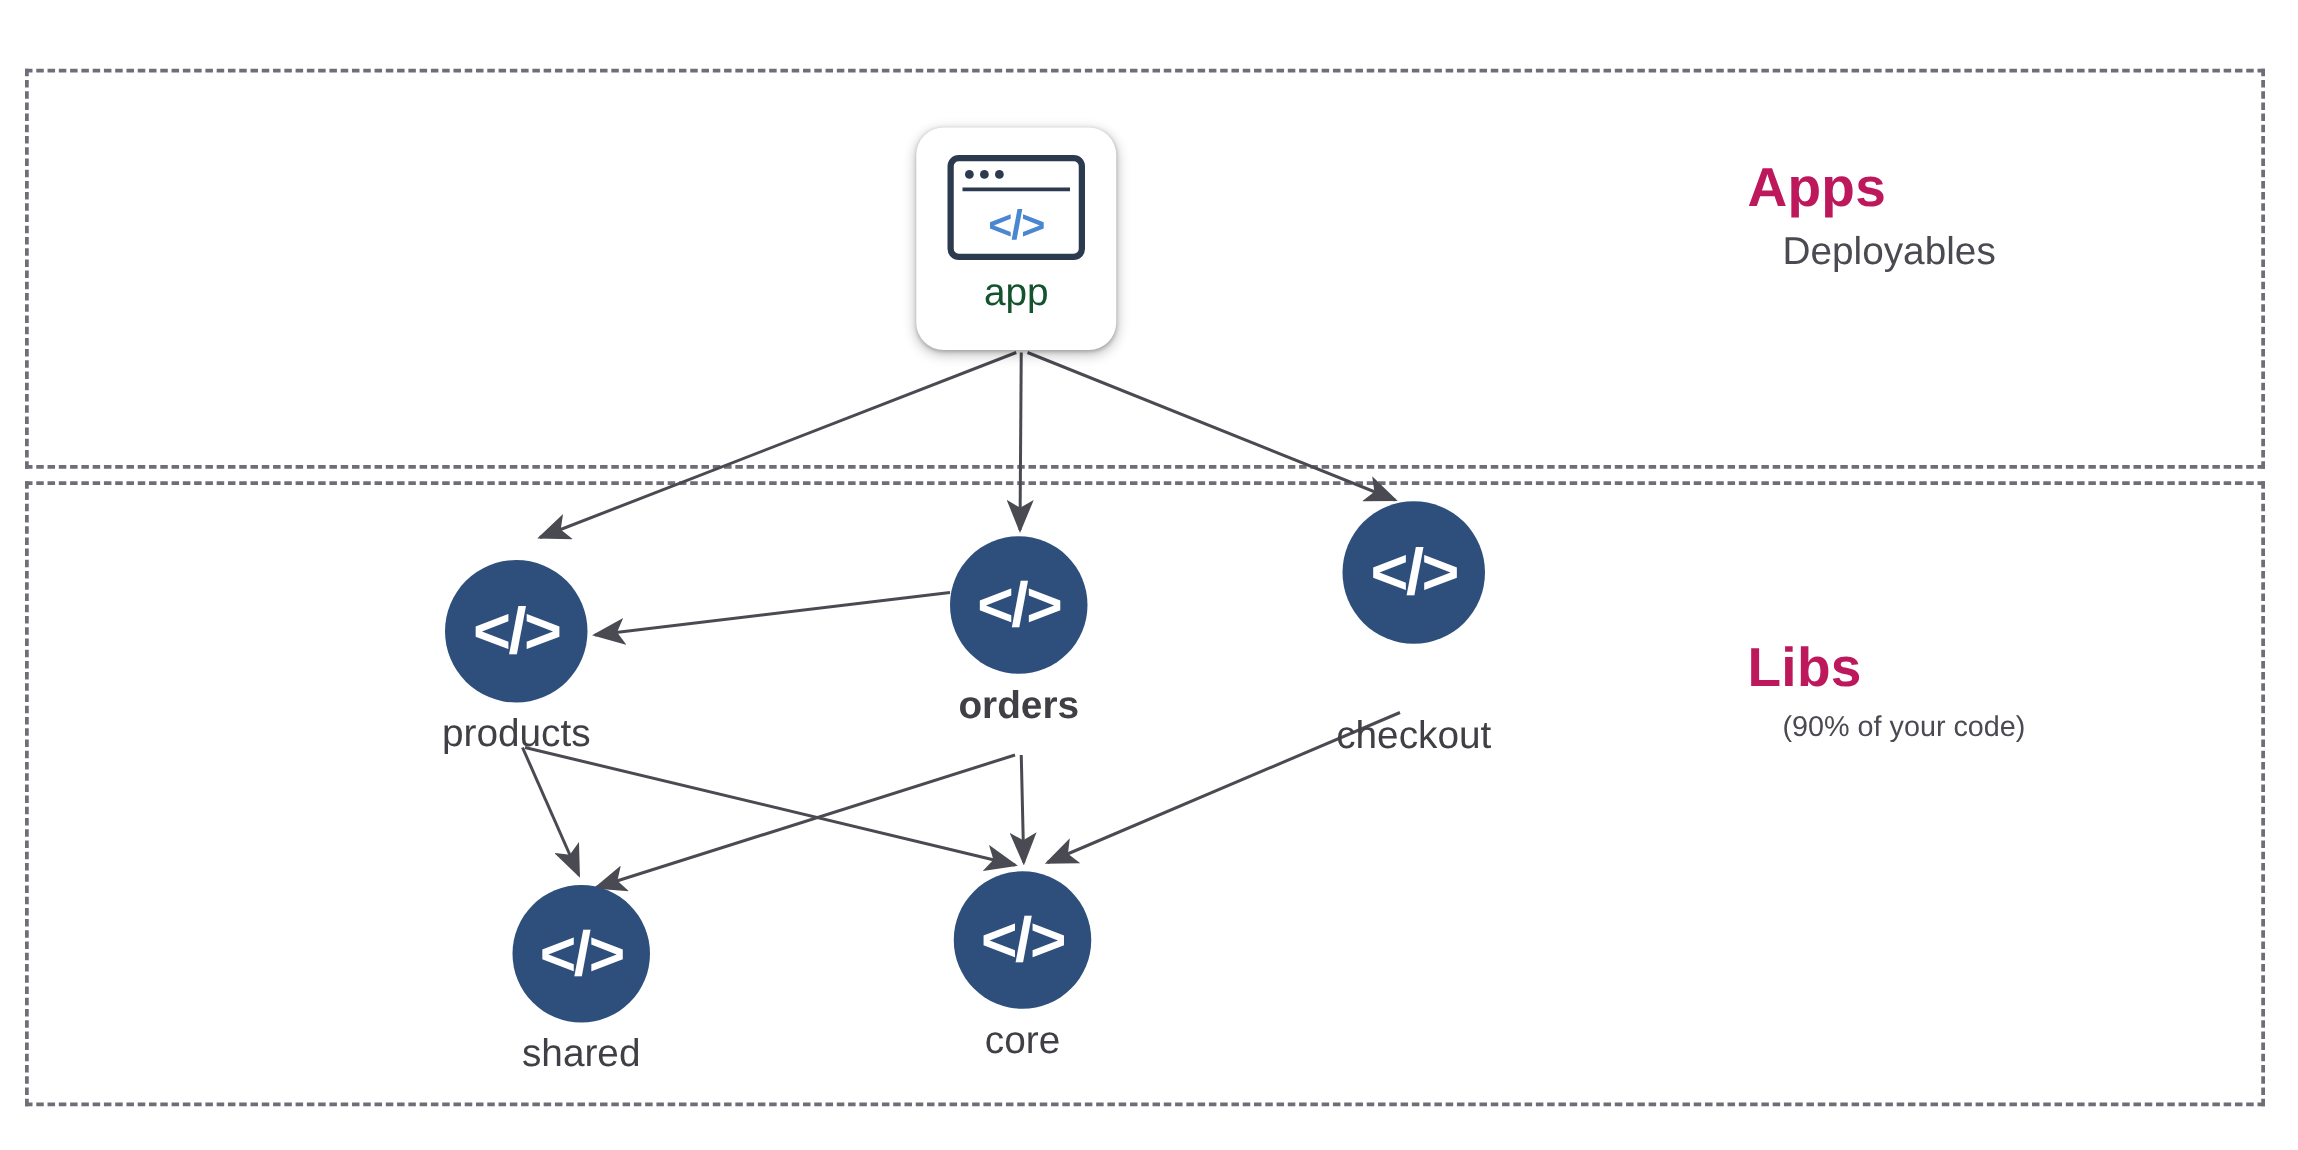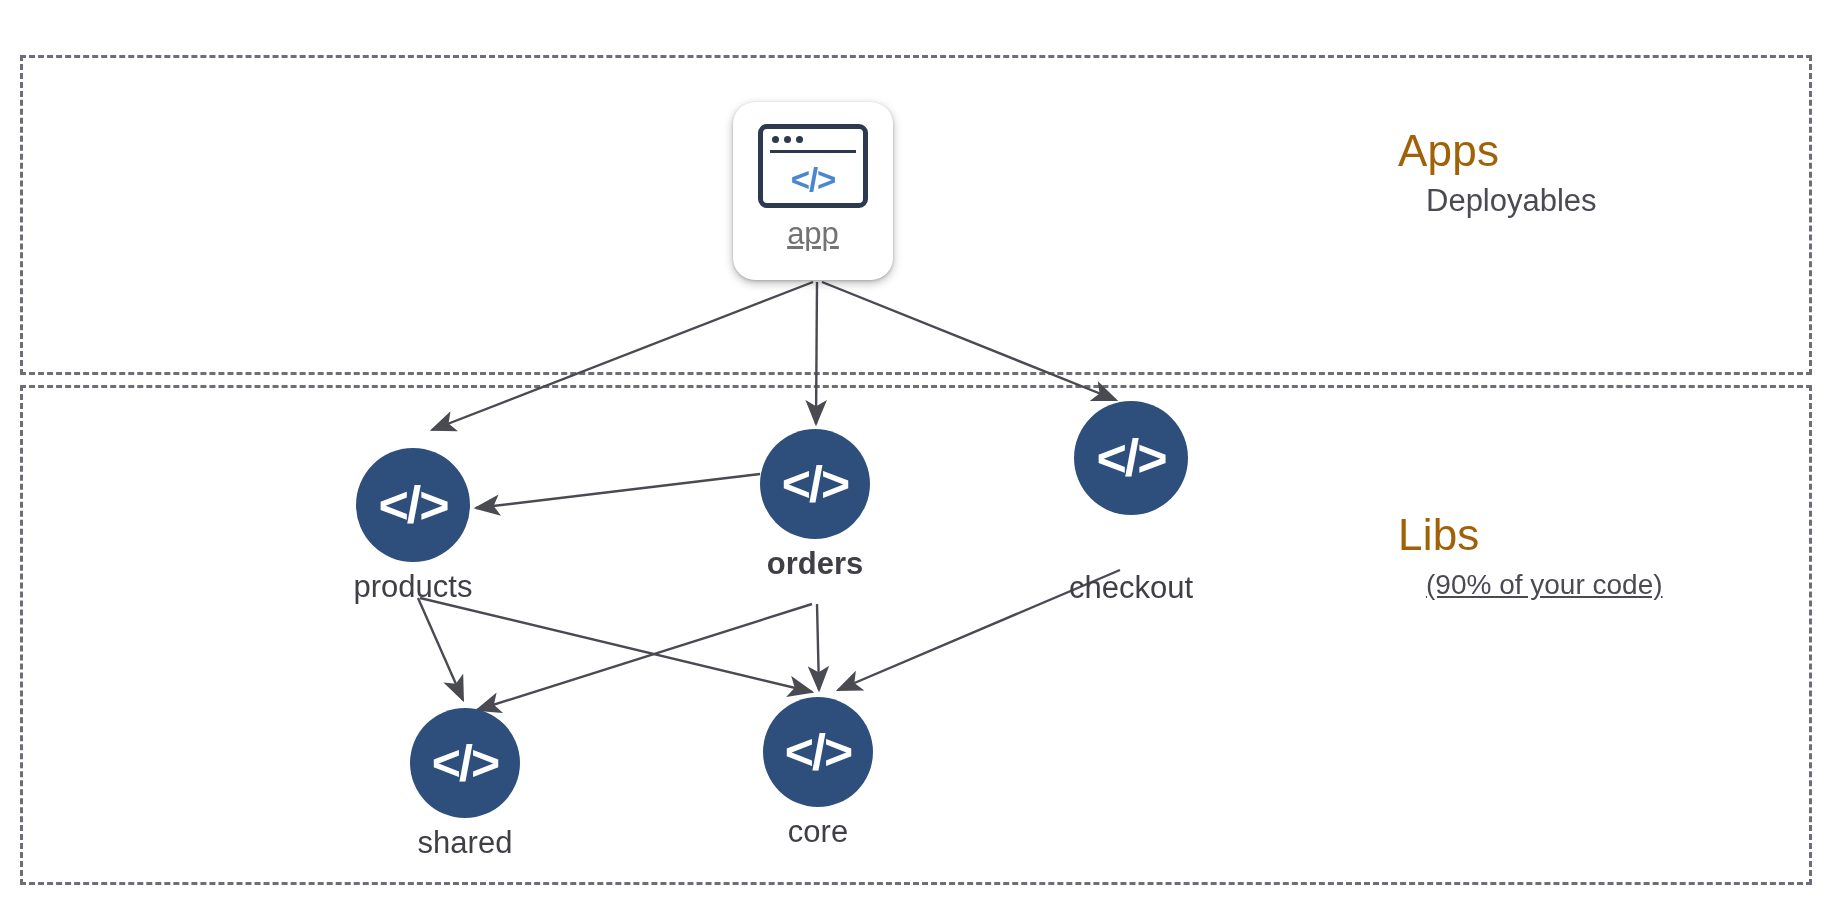--- a/index.html
+++ b/index.html
@@ -44,46 +44,45 @@
 
   
   .zone-caption {
     position: absolute;
     color: #3f3f45;
     user-select: none;
   }
   .zone-caption .zone-title {
     display: block;
     font-size: 44px;
-    font-weight: normal;
+    font-weight: bold;
     letter-spacing: 0.2px;
     line-height: 1.05;
-    color: #a16207;
+    color: #be185d;
   }
   .zone-caption .zone-sub {
     display: block;
     font-size: 31px;
     font-weight: normal;
     line-height: 1.3;
     margin-top: 7px;
     color: #4a4a52;
     margin-left: 28px;
   }
   #caption-apps {
     left: 1398px;
     top: 128px;
   }
   #caption-libs {
     left: 1398px;
     top: 512px;
   }
   #caption-libs .zone-sub {
-    font-size: 28px;
+    font-size: 23px;
     margin-top: 9px;
-    text-decoration: underline;
   }
 
   
   #edges {
     position: absolute;
     left: 0;
     top: 0;
     width: 1838px;
     height: 920px;
     pointer-events: none;
@@ -149,23 +148,22 @@
     justify-content: center;
     font-family: "Liberation Sans", sans-serif;
     font-size: 33px;
     font-weight: bold;
     color: #4a87d0;
     letter-spacing: -1px;
   }
   #app-label {
     margin-top: 10px;
     font-size: 31px;
-    color: #737373;
+    color: #14532d;
     line-height: 1;
-    text-decoration: underline;
   }
 
   
   .lib-node {
     position: absolute;
     width: 0;
     height: 0;
   }
   .lib-circle {
     position: absolute;

